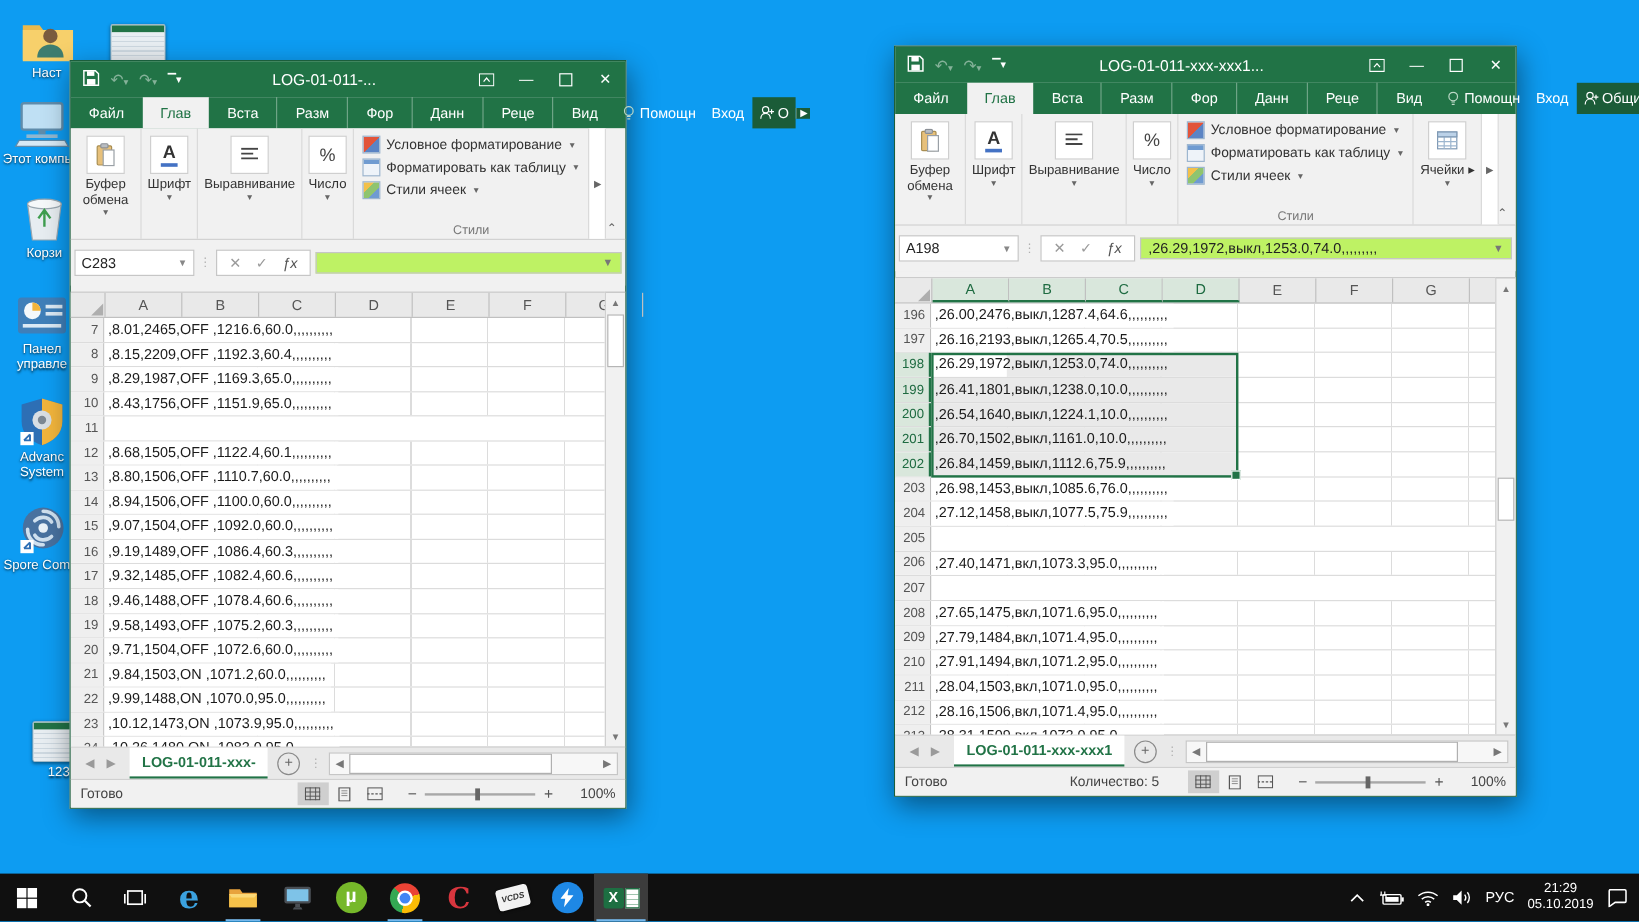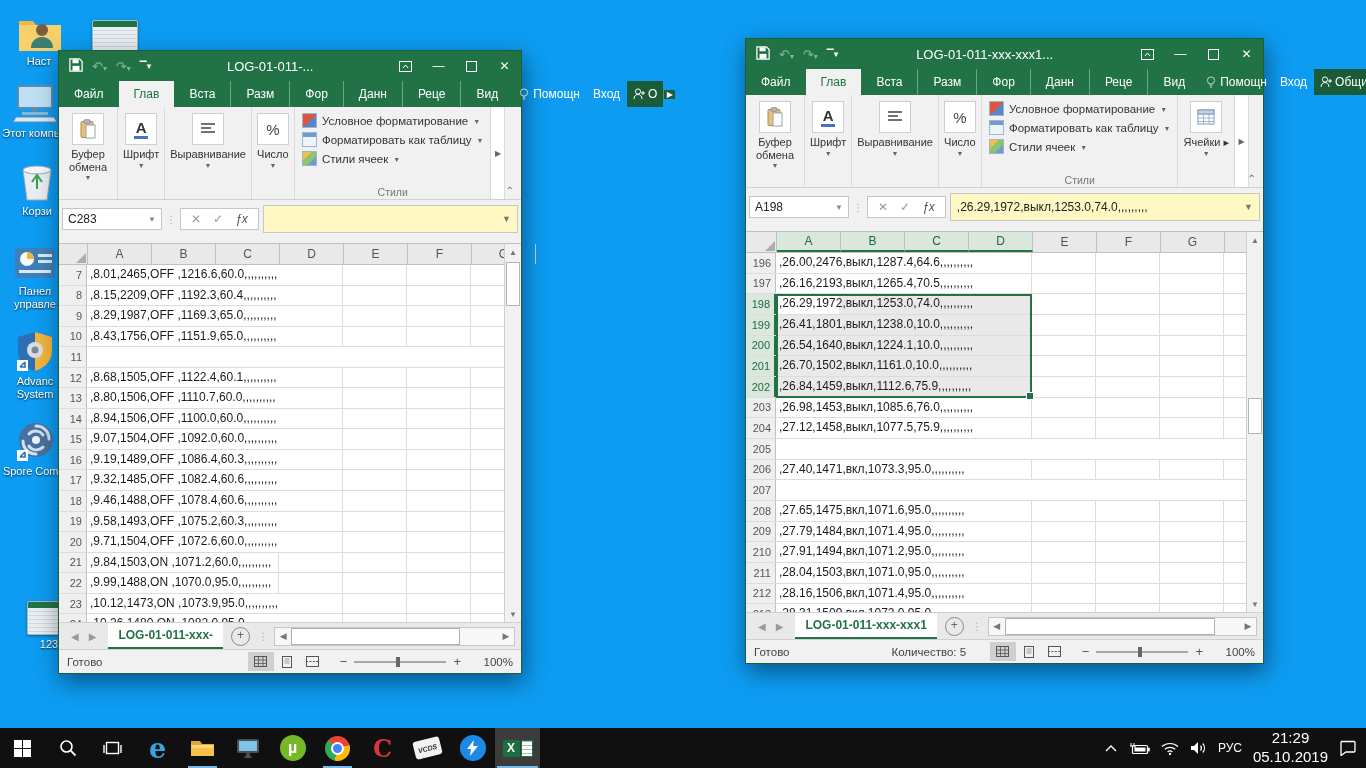--- a/index.html
+++ b/index.html
@@ -52,21 +52,21 @@
   
   .fbar{height:30px;display:flex;align-items:center;padding:4px 3px;gap:4px;flex:0 0 auto;
         background:#f1f1f1;}
   .namebox{width:100px;height:22px;background:#fff;border:1px solid #c6c6c6;font-size:12px;
            color:#222;display:flex;align-items:center;padding:0 5px;box-sizing:border-box;}
   .namebox .cv{margin-left:auto;color:#888;font-size:8px;}
   .vdots{color:#b0b0b0;font-size:10px;letter-spacing:0;}
   .fxbox{height:22px;background:#fff;border:1px solid #c6c6c6;display:flex;align-items:center;
          gap:12px;padding:0 10px;color:#9a9a9a;font-size:12px;box-sizing:border-box;}
   .fxbox .fx{font-style:italic;color:#555;}
-  .finput{flex:1;height:28px;background:#fef9c3;border:1px solid #c6c6c6;font-size:12px;color:#222;
+  .finput{flex:1;height:18px;background:#bef264;border:1px solid #c6c6c6;font-size:12px;color:#222;
           display:flex;align-items:center;padding:0 6px;box-sizing:border-box;white-space:pre;overflow:hidden;}
   .finput .cv{margin-left:auto;color:#777;font-size:9px;}
   
   .sheetarea{flex:1;display:flex;min-height:0;margin-top:5px;}
   .gridcol{flex:1;display:flex;flex-direction:column;min-width:0;background:#fff;
            border-top:1px solid #bfbfbf;}
   .colheads{height:20px;display:flex;background:#e9e9e9;border-bottom:1px solid #c0c0c0;flex:0 0 auto;}
   .corner{width:var(--rhw);border-right:1px solid #c0c0c0;position:relative;flex:0 0 auto;}
   .corner:after{content:"";position:absolute;right:1px;bottom:1px;border-style:solid;
                 border-width:0 0 10px 10px;border-color:transparent transparent #aeaeae transparent;}
@@ -118,21 +118,21 @@
   .zpct{width:38px;text-align:right;}
   
   #taskbar{position:absolute;left:0;bottom:0;width:100%;height:40px;background:#101010;
            display:flex;align-items:stretch;z-index:50;}
   .tbtn{width:45px;display:flex;align-items:center;justify-content:center;position:relative;}
   .tbtn.run:after{content:"";position:absolute;bottom:0;left:8px;right:8px;height:2px;background:#76b9ed;}
   .tbtn.activeapp{background:#3c3c3c;}
   .tbtn.activeapp:after{content:"";position:absolute;bottom:0;left:2px;right:2px;height:2px;background:#76b9ed;}
   #tray{margin-left:auto;display:flex;align-items:center;gap:11px;padding-right:10px;color:#fff;}
   .trayic{display:flex;align-items:center;justify-content:center;}
-  #clock{text-align:center;font-size:15px;line-height:1.25;}
+  #clock{text-align:center;font-size:11px;line-height:1.25;}
   #lang{font-size:12px;}
   .edge-e{color:#3ba2e0;font-size:27px;font-weight:bold;font-family:"DejaVu Serif",serif;}
   .uT{width:26px;height:26px;border-radius:50%;background:#76b82a;color:#fff;font-weight:bold;
       font-size:16px;display:flex;align-items:center;justify-content:center;}
   .chrome{width:25px;height:25px;border-radius:50%;position:relative;
       background:conic-gradient(from -45deg,#ea4335 0 33%,#fbbc05 0 66%,#34a853 0 100%);}
   .chrome:before{content:"";position:absolute;left:6px;top:6px;width:13px;height:13px;
       border-radius:50%;background:#fff;}
   .chrome:after{content:"";position:absolute;left:8px;top:8px;width:9px;height:9px;
       border-radius:50%;background:#4285f4;}

